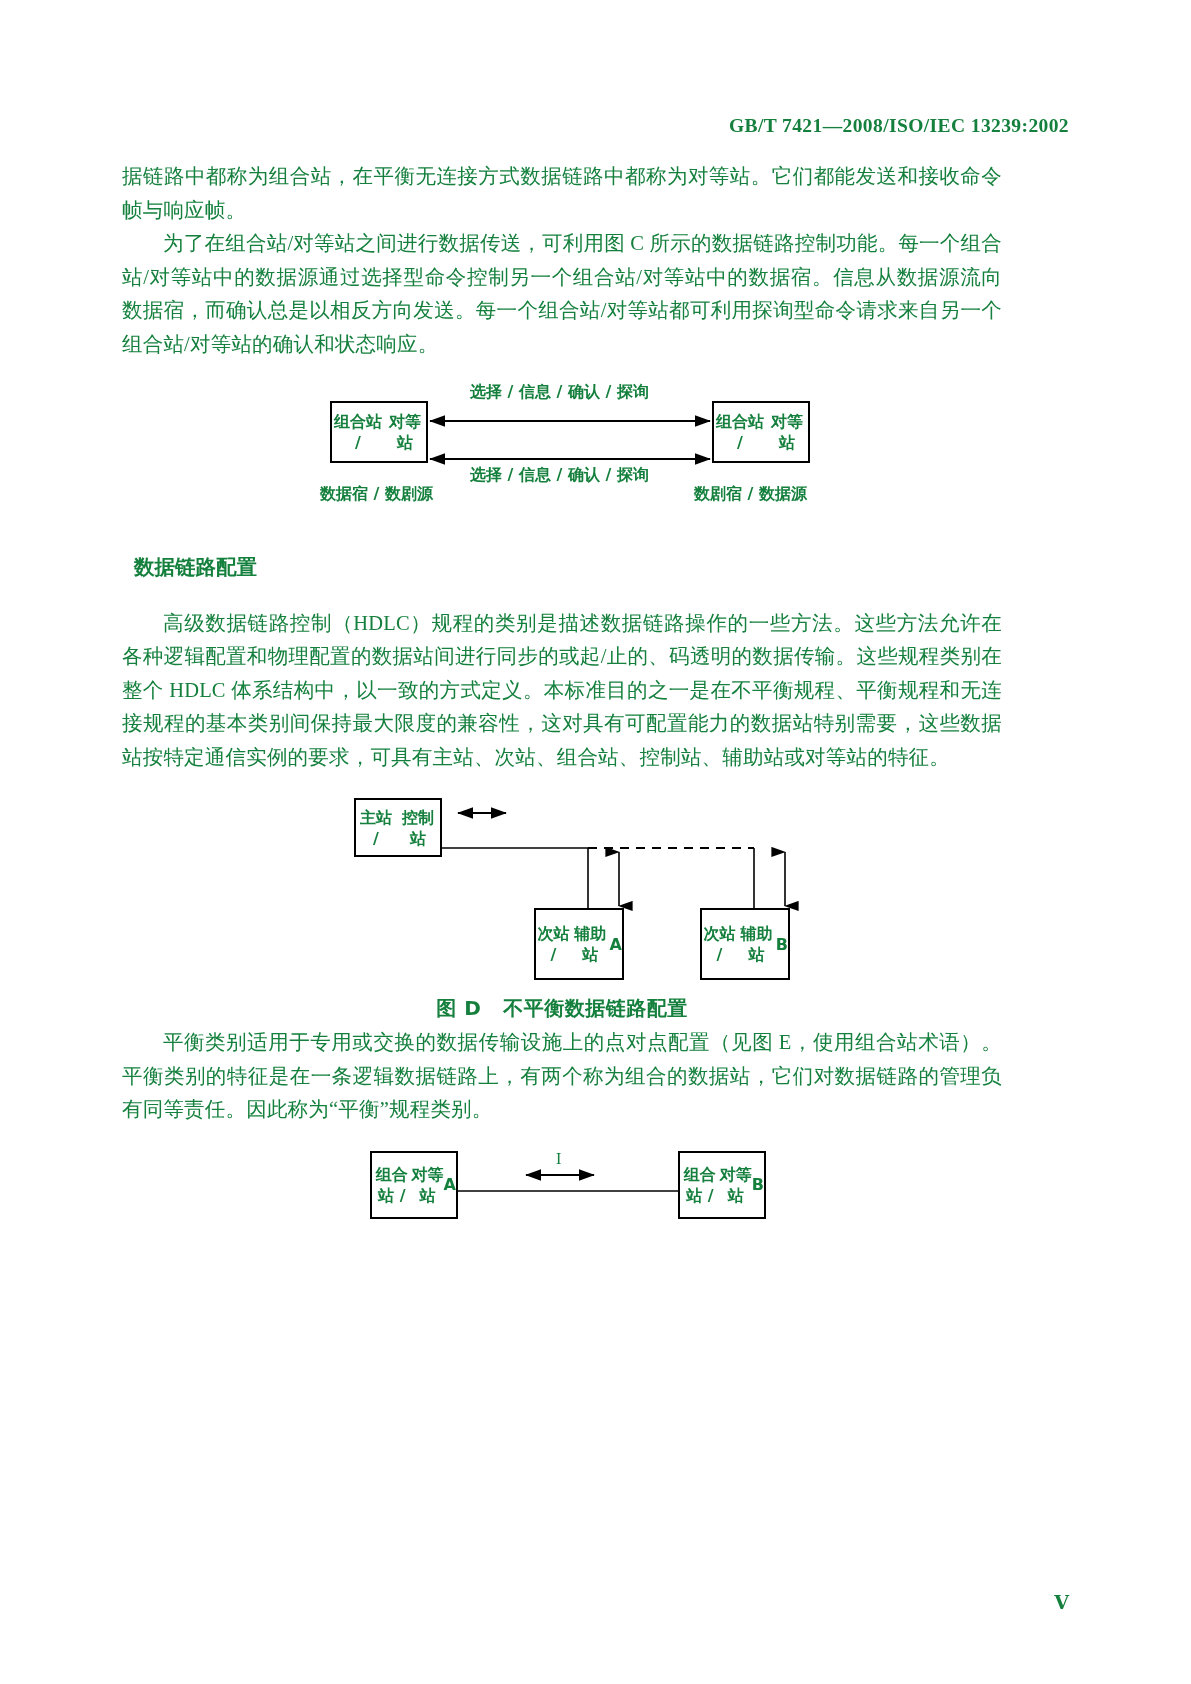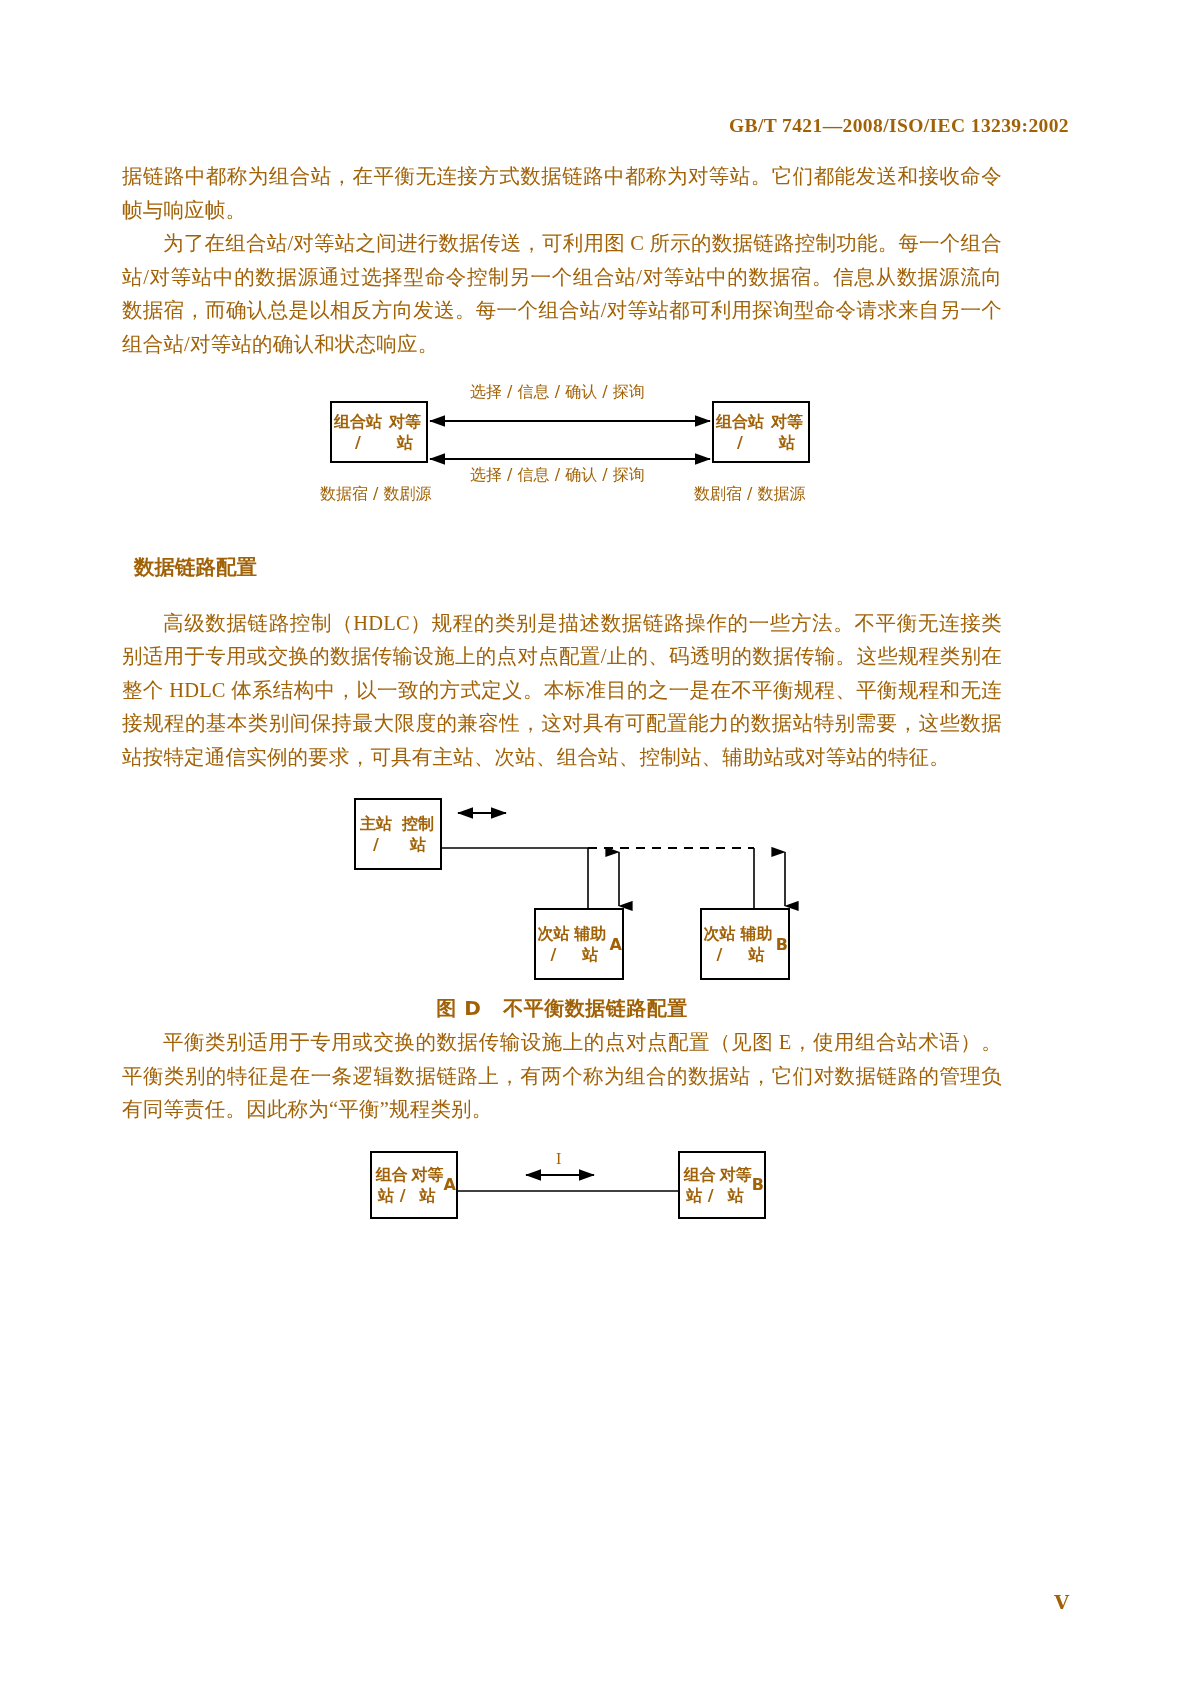--- a/index.html
+++ b/index.html
@@ -6,21 +6,21 @@
     margin: 0;
     padding: 0;
     background: #ffffff;
   }
   .page {
     position: relative;
     width: 1191px;
     height: 1684px;
     background: #ffffff;
     font-family: "Liberation Serif", "DejaVu Serif", serif;
-    color: #a16207;
+    color: #15803d;
     overflow: hidden;
   }
 
   
   .header {
     position: absolute;
     top: 115px;
     right: 122px;
     font-family: "Liberation Serif", "DejaVu Serif", serif;
     font-weight: bold;
@@ -81,21 +81,21 @@
     font-size: 16px;
     line-height: 21px;
     font-family: "DejaVu Sans", "Liberation Sans", sans-serif;
     font-weight: bold;
     text-align: center;
   }
   .fig-label {
     position: absolute;
     font-size: 16px;
     font-family: "DejaVu Sans", "Liberation Sans", sans-serif;
-    font-weight: normal;
+    font-weight: bold;
     white-space: nowrap;
   }
   .fig-label-serif {
     position: absolute;
     font-size: 16px;
     font-family: "Liberation Serif", "DejaVu Serif", serif;
     white-space: nowrap;
   }
   svg.arrows {
     position: absolute;
@@ -161,26 +161,26 @@
       <div class="fig-label" style="left:572px; top:101px;">数剧宿 / 数据源</div>
     </div>
 
 
     <div class="spacer-sm" style="height:26px;"></div>
 
     <p class="section-title">数据链路配置</p>
 
     <div class="spacer-sm" style="height:10px;"></div>
 
-    <p class="para indent">高级数据链路控制（HDLC）规程的类别是描述数据链路操作的一些方法。不平衡无连接类别适用于专用或交换的数据传输设施上的点对点配置/止的、码透明的数据传输。这些规程类别在整个 HDLC 体系结构中，以一致的方式定义。本标准目的之一是在不平衡规程、平衡规程和无连接规程的基本类别间保持最大限度的兼容性，这对具有可配置能力的数据站特别需要，这些数据站按特定通信实例的要求，可具有主站、次站、组合站、控制站、辅助站或对等站的特征。</p>
+    <p class="para indent">高级数据链路控制（HDLC）规程的类别是描述数据链路操作的一些方法。这些方法允许在各种逻辑配置和物理配置的数据站间进行同步的或起/止的、码透明的数据传输。这些规程类别在整个 HDLC 体系结构中，以一致的方式定义。本标准目的之一是在不平衡规程、平衡规程和无连接规程的基本类别间保持最大限度的兼容性，这对具有可配置能力的数据站特别需要，这些数据站按特定通信实例的要求，可具有主站、次站、组合站、控制站、辅助站或对等站的特征。</p>
 
 
     <div class="figure" style="height:175px; margin-top:14px;">
 
-      <div class="box" style="left:232px; top:10px; width:88px; height:72px;">
+      <div class="box" style="left:232px; top:10px; width:88px; height:59px;">
         <span>主站 /</span>
         <span>控制站</span>
       </div>
 
       <div class="box" style="left:412px; top:120px; width:90px; height:72px;">
         <span>次站 /</span>
         <span>辅助站</span>
         <span>A</span>
       </div>
 

